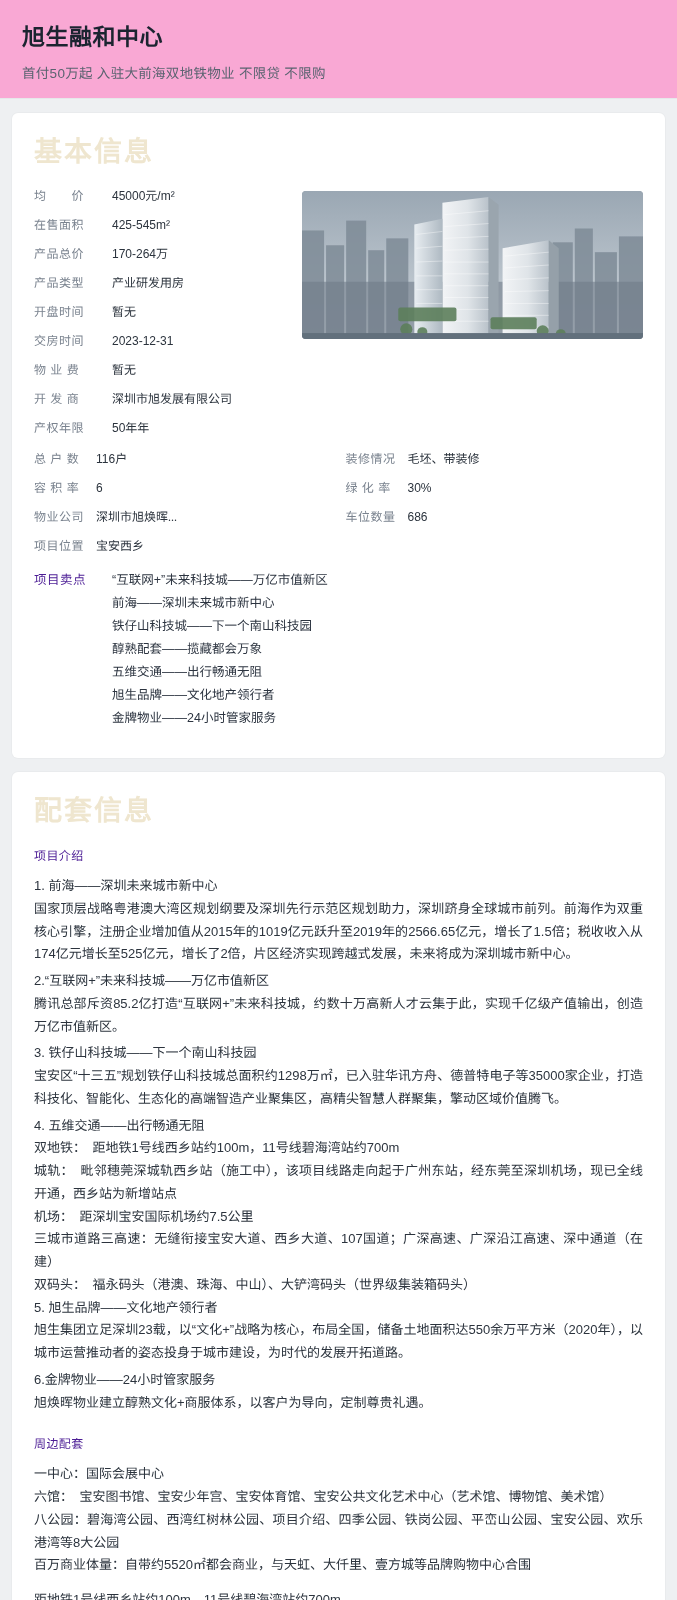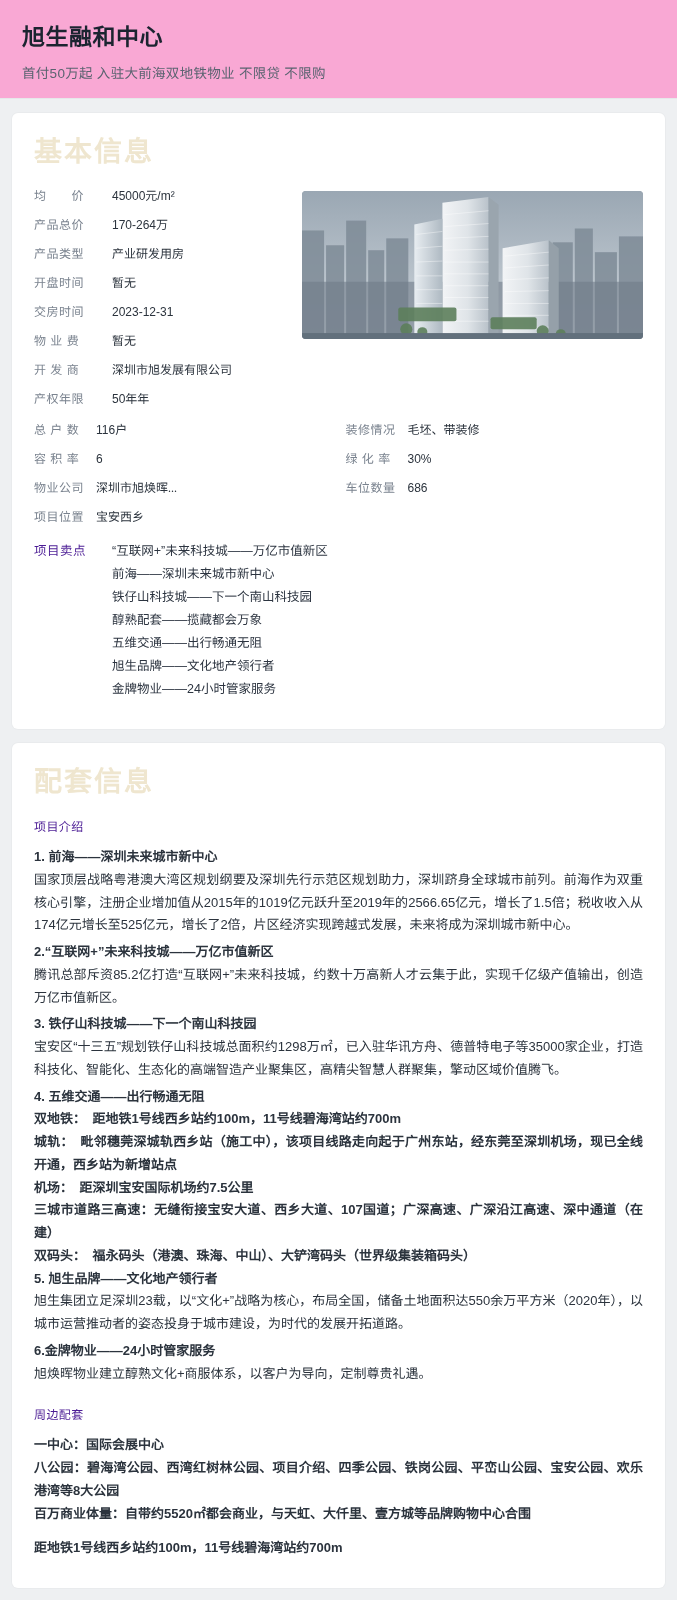--- a/index.html
+++ b/index.html
@@ -123,41 +123,45 @@
     margin: 4px 0 12px 0;
     letter-spacing: 0.4px;
   }
   .para {
     font-size: 13px;
     line-height: 1.75;
     color: #2b333d;
     margin: 0 0 4px 0;
     text-align: justify;
   }
-  .para.tight { margin-bottom: 0; font-weight: bold; }
+  .para.tight { margin-bottom: 0; }
   .gap { height: 12px; }
 </style>
 </head>
 <body>
 
 <div class="page">
 
   <div class="header">
     <h1 class="header-title">旭生融和中心</h1>
     <div class="header-sub">首付50万起 入驻大前海双地铁物业 不限贷 不限购</div>
   </div>
 
   <div class="card">
     <div class="card-title">基本信息</div>
 
     <div class="basic-top">
       <div class="basic-left">
         <div class="kv-row">
           <div class="kv-label">均　　价</div>
           <div class="kv-value">45000元/m²</div>
+        </div>
+        <div class="kv-row">
+          <div class="kv-label">在售面积</div>
+          <div class="kv-value">425-545m²</div>
         </div>
         <div class="kv-row">
           <div class="kv-label">产品总价</div>
           <div class="kv-value">170-264万</div>
         </div>
         <div class="kv-row">
           <div class="kv-label">产品类型</div>
           <div class="kv-value">产业研发用房</div>
         </div>
         <div class="kv-row">
@@ -324,20 +328,21 @@
     <p class="para tight">三城市道路三高速：无缝衔接宝安大道、西乡大道、107国道；广深高速、广深沿江高速、深中通道（在建）</p>
     <p class="para tight">双码头：　福永码头（港澳、珠海、中山）、大铲湾码头（世界级集装箱码头）</p>
     <p class="para tight">5. 旭生品牌——文化地产领行者</p>
     <p class="para">旭生集团立足深圳23载，以“文化+”战略为核心，布局全国，储备土地面积达550余万平方米（2020年），以城市运营推动者的姿态投身于城市建设，为时代的发展开拓道路。</p>
     <p class="para tight">6.金牌物业——24小时管家服务</p>
     <p class="para">旭焕晖物业建立醇熟文化+商服体系，以客户为导向，定制尊贵礼遇。</p>
 
     <div class="gap"></div>
     <div class="sec-label">周边配套</div>
     <p class="para tight">一中心：国际会展中心</p>
+    <p class="para tight">六馆：　宝安图书馆、宝安少年宫、宝安体育馆、宝安公共文化艺术中心（艺术馆、博物馆、美术馆）</p>
     <p class="para tight">八公园：碧海湾公园、西湾红树林公园、项目介绍、四季公园、铁岗公园、平峦山公园、宝安公园、欢乐港湾等8大公园</p>
     <p class="para tight">百万商业体量：自带约5520㎡都会商业，与天虹、大仟里、壹方城等品牌购物中心合围</p>
 
     <div class="gap"></div>
     <p class="para tight">距地铁1号线西乡站约100m，11号线碧海湾站约700m</p>
   </div>
 
 </div>
 
 </body></html>

